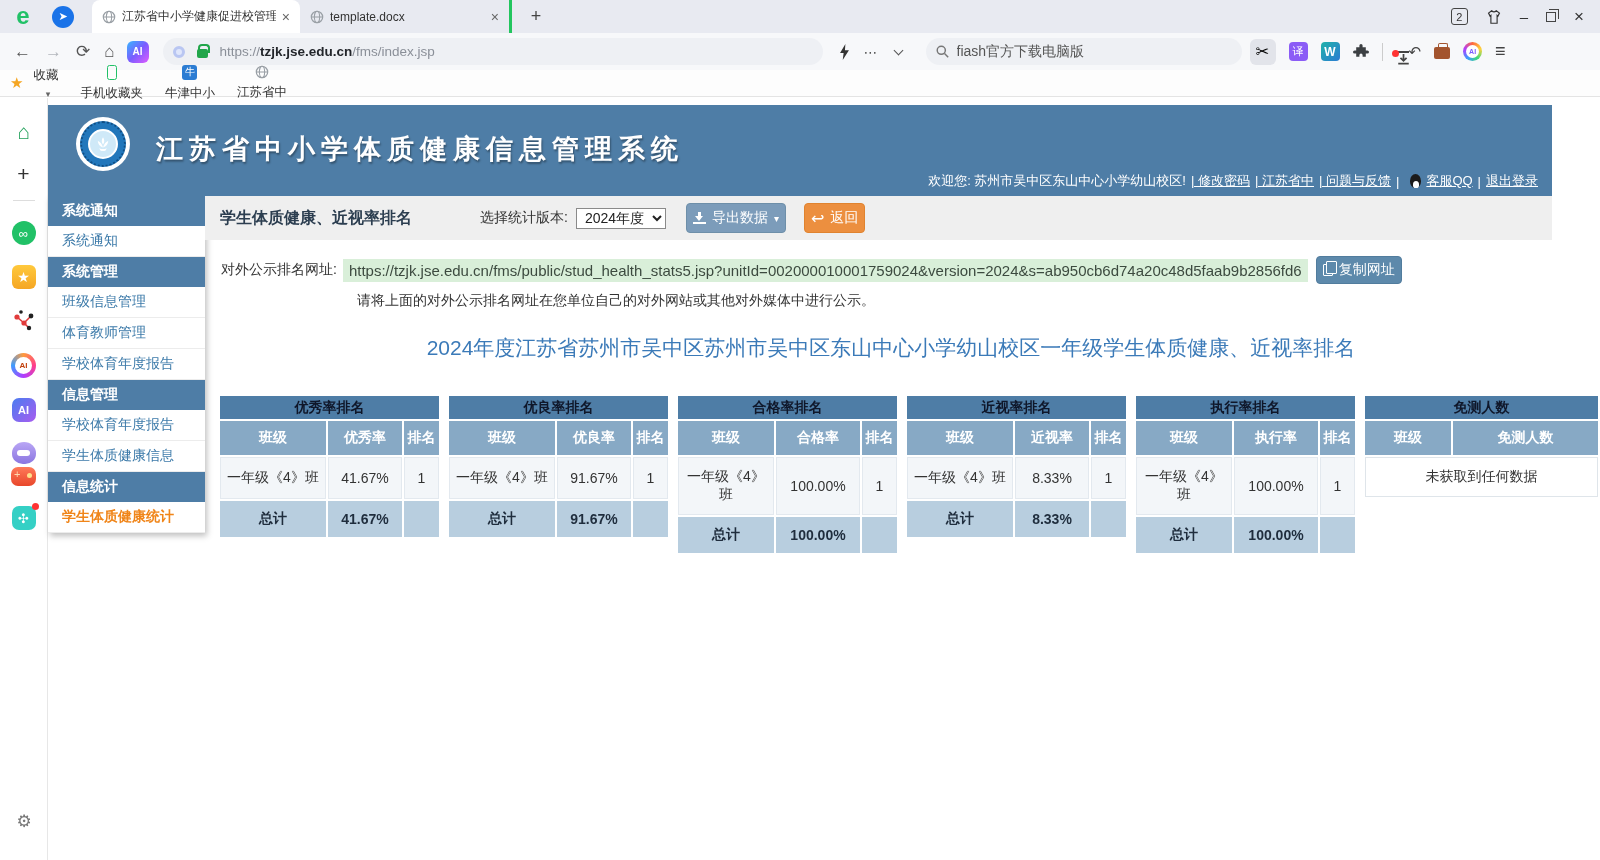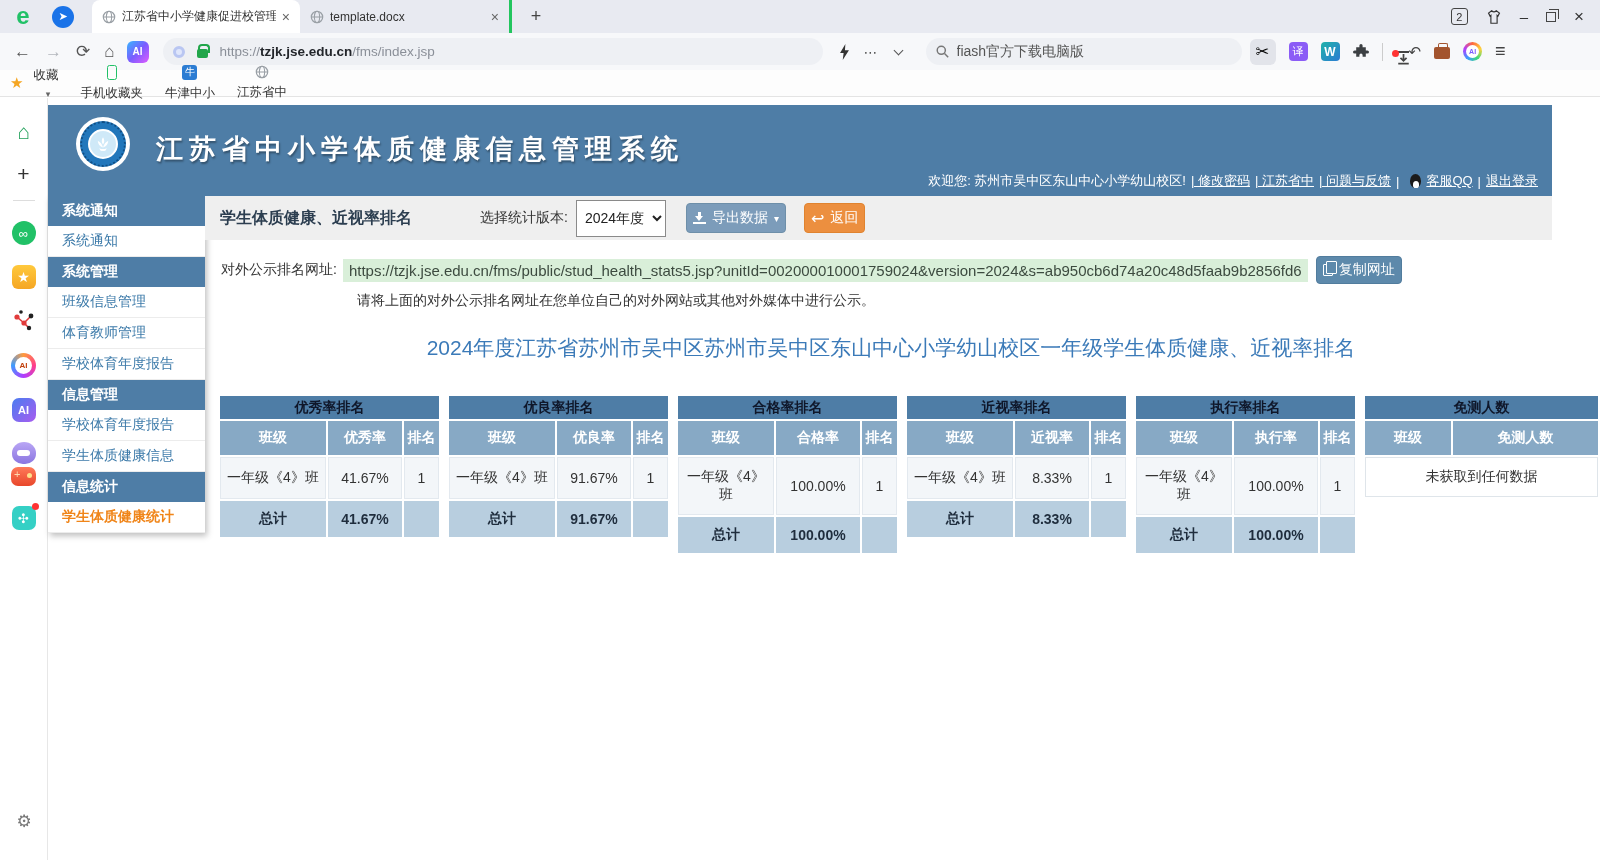--- a/index.html
+++ b/index.html
@@ -134,21 +134,21 @@
   .menu-header { height:30px; background:#4e7da6; color:#fff; font-size:14px; font-weight:bold;
     display:flex; align-items:center; padding-left:14px; }
   .menu-item { height:31px; background:#fff; color:#3c7aa9; font-size:14px;
     display:flex; align-items:center; padding-left:14px; border-bottom:1px solid #ececec; cursor:pointer; }
   .menu-item.active { color:#f08519; font-weight:bold; }
 
   .content { flex:1; }
   .content-topbar { height:44px; background:#efefef; display:flex; align-items:center; width:1347px; }
   .page-title { font-size:16px; font-weight:bold; color:#2c3e50; margin-left:15px; }
   .ver-label { font-size:14px; color:#333; margin-left:68px; }
-  .ver-select { margin-left:8px; height:37px; font-size:14px; font-family:inherit; color:#222;
+  .ver-select { margin-left:8px; height:21px; font-size:14px; font-family:inherit; color:#222;
     border:1px solid #8a8a8a; background:#fff; padding:0 4px; }
   .btn { height:30px; border:none; border-radius:4px; color:#fff; font-size:14px; font-family:inherit;
     display:flex; align-items:center; gap:6px; padding:0 6px; cursor:pointer; }
   .btn-export { background:#7c9cba; margin-left:20px; border:1px solid #6e8fa9; }
   .btn-back { background:#ec8f3f; margin-left:18px; border:1px solid #e0832f; }
   .dl-ic { width:13px; height:12px; position:relative; }
   .dl-ic::before { content:""; position:absolute; left:5px; top:0; width:3px; height:6px; background:#fff; }
   .dl-ic::after { content:""; position:absolute; left:2.5px; top:4px; border-left:4px solid transparent;
     border-right:4px solid transparent; border-top:5px solid #fff; }
   .dl-ic i { position:absolute; left:0; bottom:0; width:13px; height:2px; background:#fff; }

